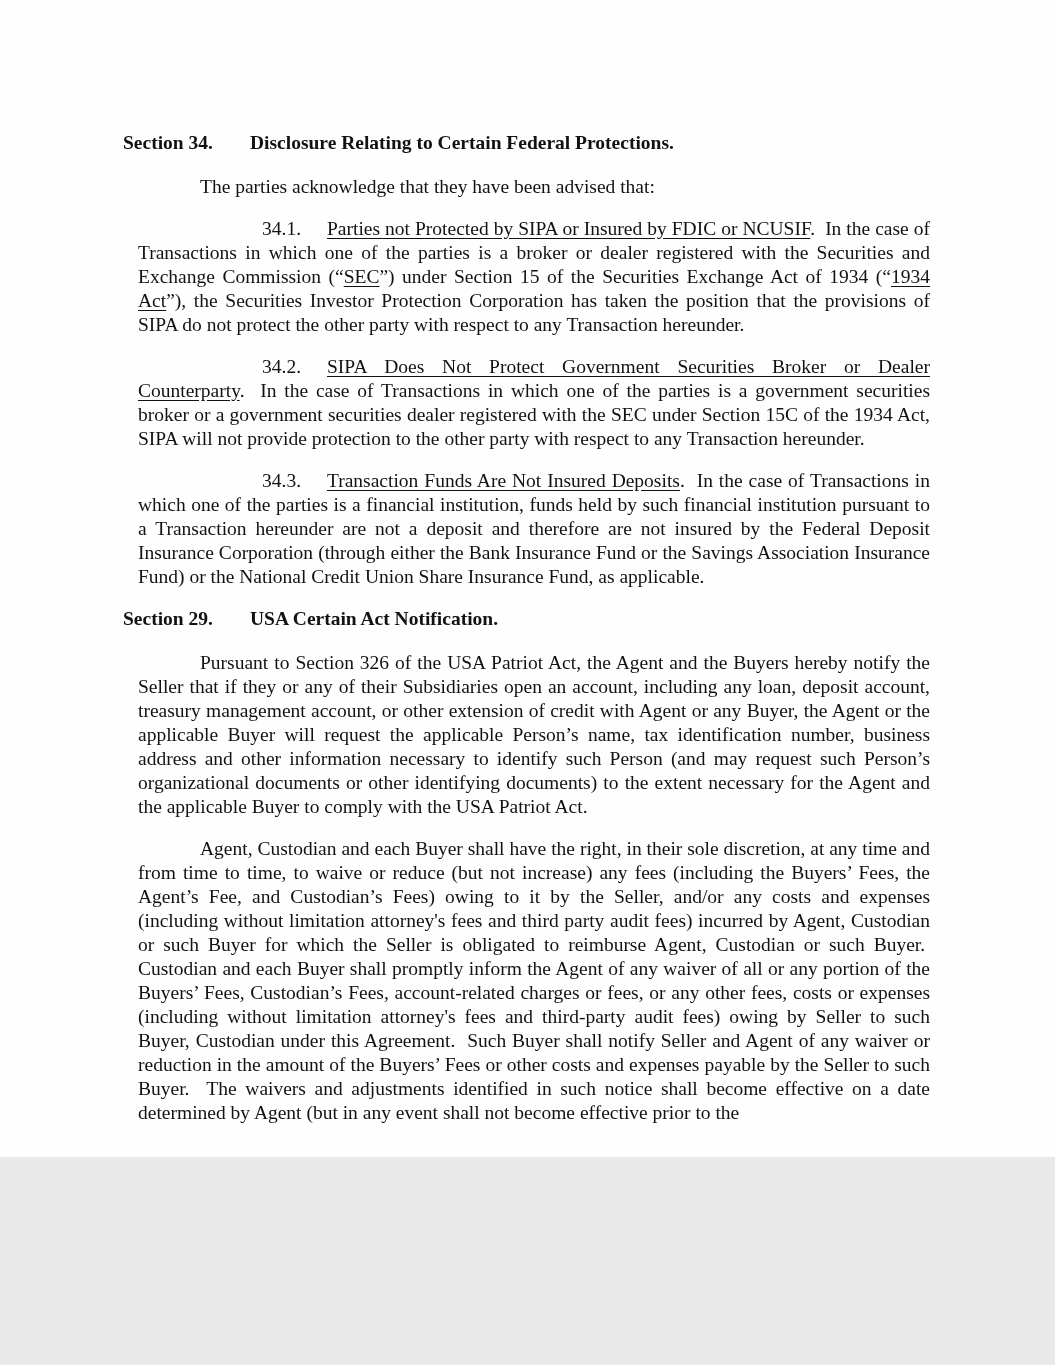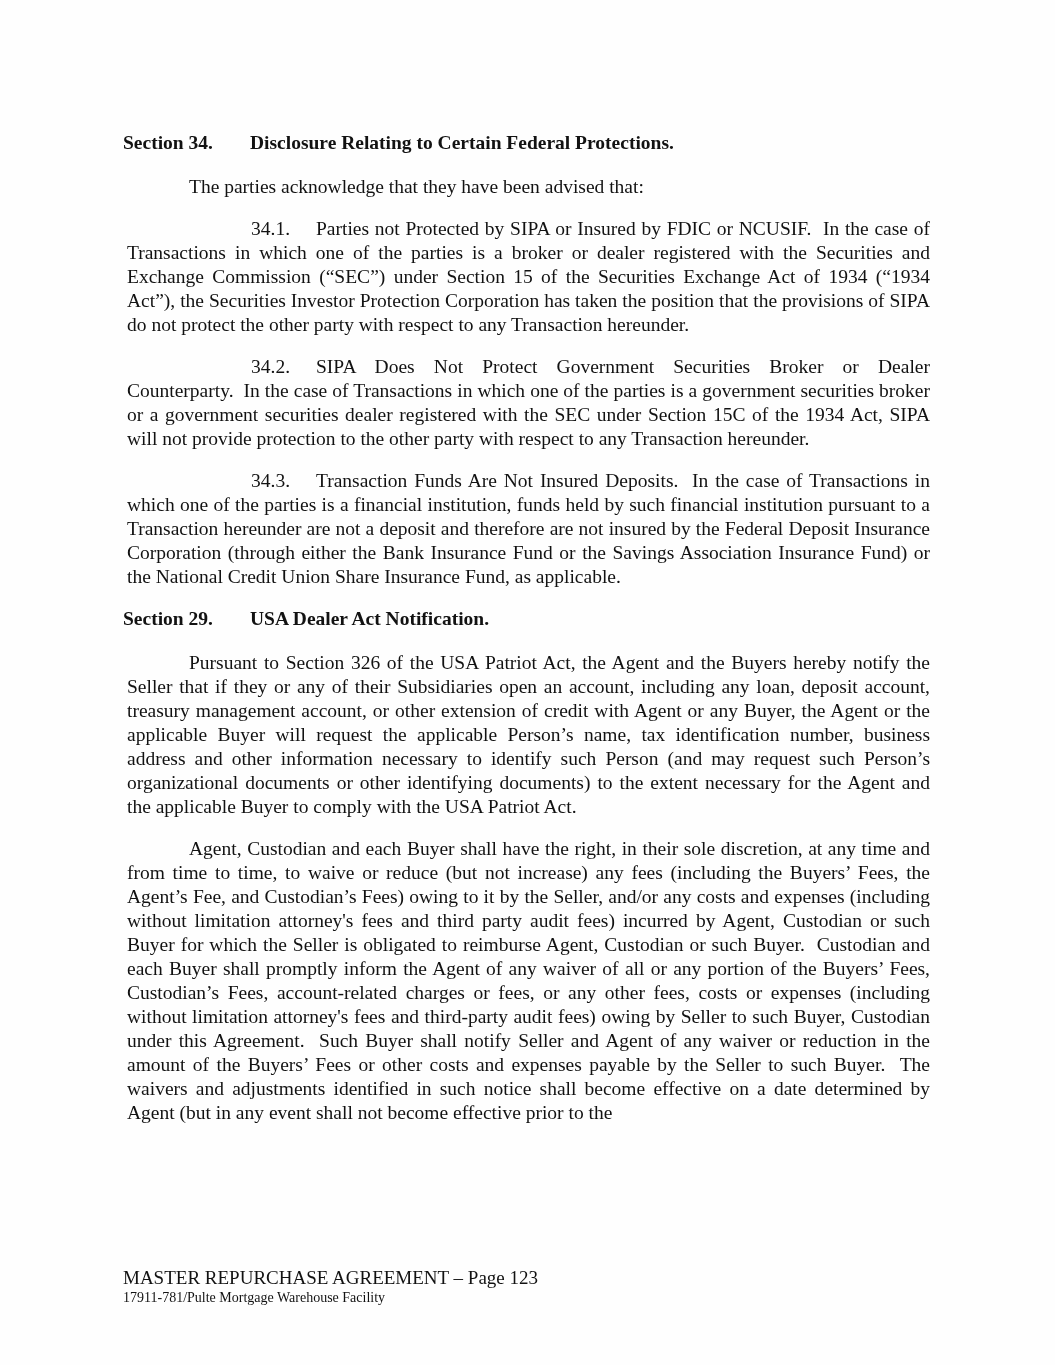--- a/index.html
+++ b/index.html
@@ -3,21 +3,21 @@
 <meta charset="utf-8">
 <style>
   html, body {
     margin: 0;
     padding: 0;
     background: #e9e9e9;
   }
   .page {
     position: relative;
     width: 1055px;
-    height: 1365px;
+    height: 1157px;
     margin: 0 auto;
     background: #fefefe;
     color: #121212;
     font-family: "Liberation Serif", "DejaVu Serif", serif;
     overflow: hidden;
   }
   .content {
     position: absolute;
     top: 131px;
     left: 123px;
@@ -29,34 +29,35 @@
     font-weight: bold;
     margin: 0 0 20px 0;
     font-size: 19.5px;
     line-height: 24px;
   }
   .sec-num {
     display: inline-block;
     width: 127px;
   }
   .body-para {
-    margin: 0 0 18px 4px;
+    margin: 0 0 18px 15px;
     text-align: justify;
   }
   .body-para.indent-sm {
     text-indent: 62px;
   }
   .body-para.indent-sub {
     text-indent: 124px;
   }
   .tab-gap {
     display: inline-block;
     width: 26px;
   }
   .u {
+    text-decoration: underline;
     text-underline-offset: 3px;
   }
   .footer {
     position: absolute;
     top: 1266px;
     left: 123px;
     width: 807px;
   }
   .footer-line1 {
     font-size: 19px;
@@ -76,21 +77,21 @@
     <h2 class="sec-heading"><span class="sec-num">Section 34.</span><span>Disclosure Relating to Certain Federal Protections.</span></h2>
 
     <p class="body-para indent-sm">The parties acknowledge that they have been advised that:</p>
 
     <p class="body-para indent-sub"><span class="sub-num">34.1.</span><span class="tab-gap"></span><span><span class="u">Parties not Protected by SIPA or Insured by FDIC or NCUSIF</span><span>.&nbsp; In the case of Transactions in which one of the parties is a broker or dealer registered with the Securities and Exchange Commission (“</span><span class="u">SEC</span><span>”) under Section&nbsp;15 of the Securities Exchange Act of 1934 (“</span><span class="u">1934 Act</span><span>”), the Securities Investor Protection Corporation has taken the position that the provisions of SIPA do not protect the other party with respect to any Transaction hereunder.</span></span></p>
 
     <p class="body-para indent-sub"><span class="sub-num">34.2.</span><span class="tab-gap"></span><span><span class="u">SIPA Does Not Protect Government Securities Broker or Dealer Counterparty</span><span>.&nbsp; In the case of Transactions in which one of the parties is a government securities broker or a government securities dealer registered with the SEC under Section&nbsp;15C of the 1934 Act, SIPA will not provide protection to the other party with respect to any Transaction hereunder.</span></span></p>
 
     <p class="body-para indent-sub"><span class="sub-num">34.3.</span><span class="tab-gap"></span><span><span class="u">Transaction Funds Are Not Insured Deposits</span><span>.&nbsp; In the case of Transactions in which one of the parties is a financial institution, funds held by such financial institution pursuant to a Transaction hereunder are not a deposit and therefore are not insured by the Federal Deposit Insurance Corporation (through either the Bank Insurance Fund or the Savings Association Insurance Fund) or the National Credit Union Share Insurance Fund, as applicable.</span></span></p>
 
-    <h2 class="sec-heading"><span class="sec-num">Section 29.</span><span>USA Dealer Act Notification.</span></h2>
+    <h2 class="sec-heading"><span class="sec-num">Section 29.</span><span>USA Certain Act Notification.</span></h2>
 
     <p class="body-para indent-sm">Pursuant to Section 326 of the USA Patriot Act, the Agent and the Buyers hereby notify the Seller that if they or any of their Subsidiaries open an account, including any loan, deposit account, treasury management account, or other extension of credit with Agent or any Buyer, the Agent or the applicable Buyer will request the applicable Person’s name, tax identification number, business address and other information necessary to identify such Person (and may request such Person’s organizational documents or other identifying documents) to the extent necessary for the Agent and the applicable Buyer to comply with the USA Patriot Act.</p>
 
 
     <p class="body-para indent-sm">Agent, Custodian and each Buyer shall have the right, in their sole discretion, at any time and from time to time, to waive or reduce (but not increase) any fees (including the Buyers’ Fees, the Agent’s Fee, and Custodian’s Fees) owing to it by the Seller, and/or any costs and expenses (including without limitation attorney's fees and third party audit fees) incurred by Agent, Custodian or such Buyer for which the Seller is obligated to reimburse Agent, Custodian or such Buyer.&nbsp; Custodian and each Buyer shall promptly inform the Agent of any waiver of all or any portion of the Buyers’ Fees, Custodian’s Fees, account-related charges or fees, or any other fees, costs or expenses (including without limitation attorney's fees and third-party audit fees) owing by Seller to such Buyer, Custodian under this Agreement.&nbsp; Such Buyer shall notify Seller and Agent of any waiver or reduction in the amount of the Buyers’ Fees or other costs and expenses payable by the Seller to such Buyer.&nbsp; The waivers and adjustments identified in such notice shall become effective on a date determined by Agent (but in any event shall not become effective prior to the</p>
 
   </div>
 
   <div class="footer">
     <div class="footer-line1">MASTER REPURCHASE AGREEMENT – Page 123</div>

